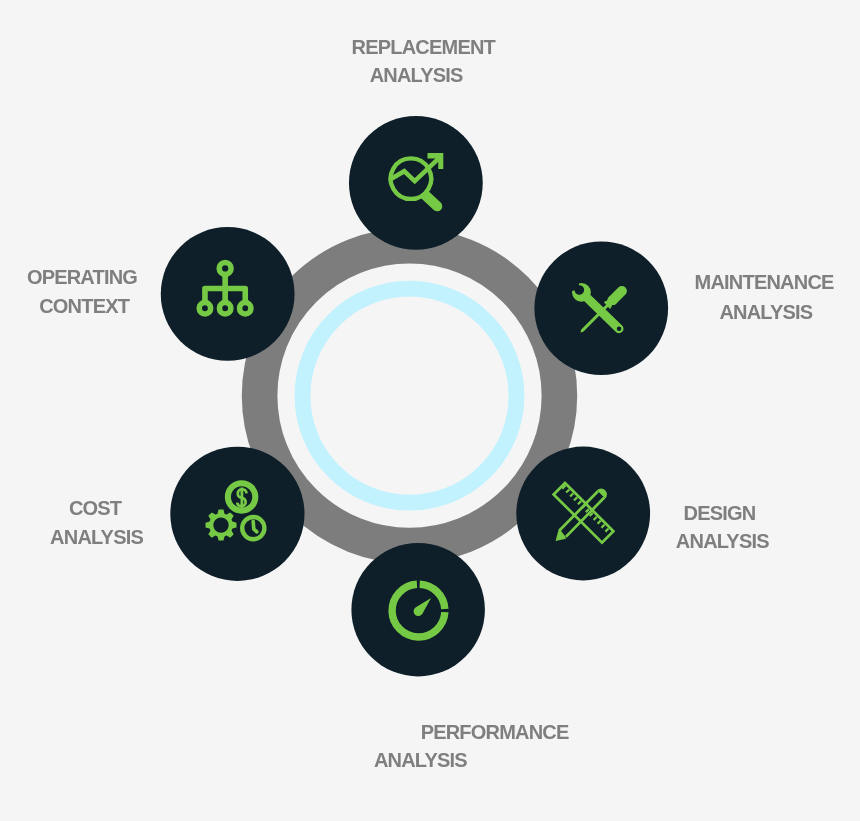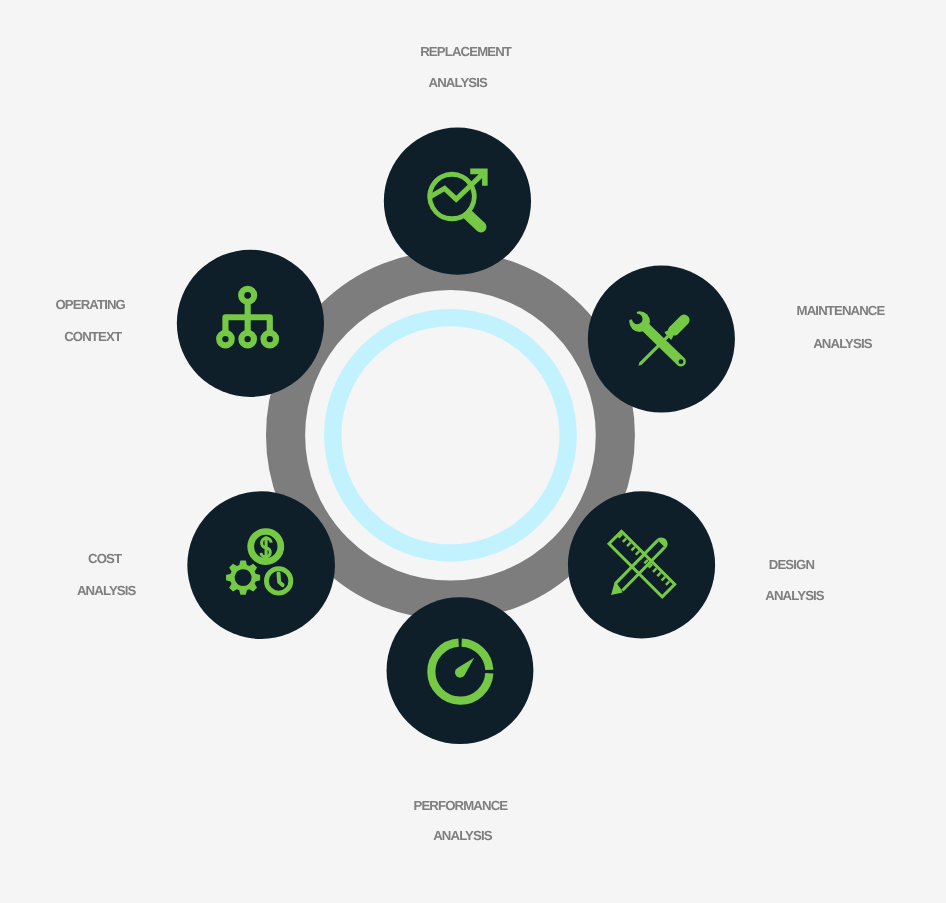--- a/index.html
+++ b/index.html
@@ -3,21 +3,21 @@
 <meta charset="utf-8">
 <title>Analysis Cycle Diagram</title>
 <style>
   html,body{margin:0;padding:0;}
   body{width:860px;height:821px;background:#f5f5f5;
        font-family:"Liberation Sans",sans-serif;overflow:hidden;}
   #stage{position:relative;width:860px;height:821px;}
   #stage svg{display:block;position:absolute;left:0;top:0;}
   .lbl{position:absolute;width:300px;text-align:center;color:#7f7f7f;
        font-family:"Liberation Sans",sans-serif;font-weight:bold;
-       font-size:12px;letter-spacing:-0.8px;line-height:18px;
+       font-size:20px;letter-spacing:-0.8px;line-height:18px;
        white-space:nowrap;}
 </style>
 </head>
 <body>
 
 <div id="stage">
 
   <svg id="rings" width="860" height="821" viewBox="0 0 860 821">
     <circle cx="409.5" cy="395.7" r="149.9" fill="none" stroke="#7d7d7d" stroke-width="35.6"></circle>
     <circle cx="409.5" cy="395.7" r="107" fill="none" stroke="#c2f2fe" stroke-width="15.8"></circle>
@@ -103,19 +103,19 @@
     </g>
 
   </svg>
 
   <div class="lbl" style="left:273.30px;top:38.20px;">REPLACEMENT</div>
   <div class="lbl" style="left:266.15px;top:66.10px;">ANALYSIS</div>
   <div class="lbl" style="left:614.10px;top:273.20px;">MAINTENANCE</div>
   <div class="lbl" style="left:615.85px;top:302.70px;">ANALYSIS</div>
   <div class="lbl" style="left:569.50px;top:503.50px;">DESIGN</div>
   <div class="lbl" style="left:572.30px;top:532.30px;">ANALYSIS</div>
-  <div class="lbl" style="left:268.50px;top:722.50px;">PERFORMANCE</div>
+  <div class="lbl" style="left:268.50px;top:722.50px;text-align:right;">PERFORMANCE</div>
   <div class="lbl" style="left:270.40px;top:751.00px;">ANALYSIS</div>
   <div class="lbl" style="left:-54.95px;top:498.50px;">COST</div>
   <div class="lbl" style="left:-53.45px;top:527.50px;">ANALYSIS</div>
   <div class="lbl" style="left:-68.00px;top:267.60px;">OPERATING</div>
   <div class="lbl" style="left:-65.80px;top:297.10px;">CONTEXT</div>
 
 </div>
 </body></html>

